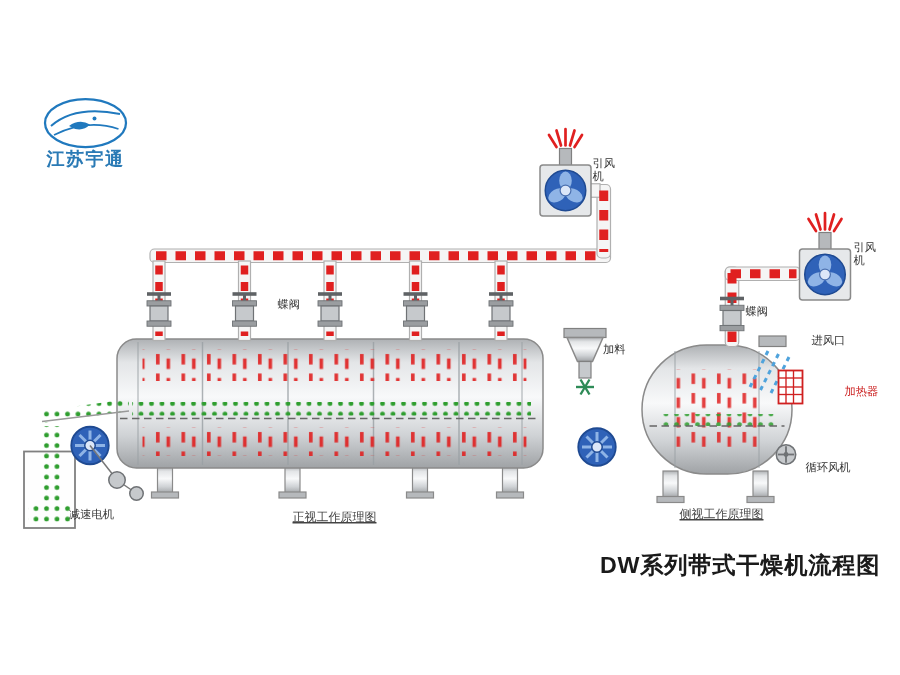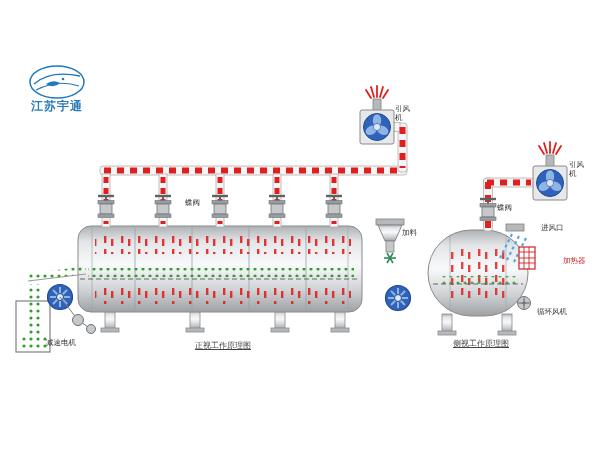--- a/index.html
+++ b/index.html
@@ -231,14 +231,15 @@
 <div class="lbl" style="left:46px;top:338px;">减速电机</div>
 <div class="lbl caption" style="left:185px;top:341px;">正视工作原理图</div>
 
 <div class="lbl narrow" style="left:569px;top:160px;">引风机</div>
 <div class="lbl" style="left:497px;top:203px;">蝶阀</div>
 <div class="lbl" style="left:541px;top:224px;font-family:Liberation Mono, monospace;">进风口</div>
 <div class="lbl heater-lbl" style="left:539px;top:256px;margin-left:24px;">加热器</div>
 <div class="lbl" style="left:533px;top:307px;width:34px;text-align:right;">循环风机</div>
 <div class="lbl caption" style="left:443px;top:339px;">侧视工作原理图</div>
 
+<div class="lbl main-title" style="left:400px;top:369px;">DW系列带式干燥机流程图</div>
 
 </div>
 
 </body></html>

